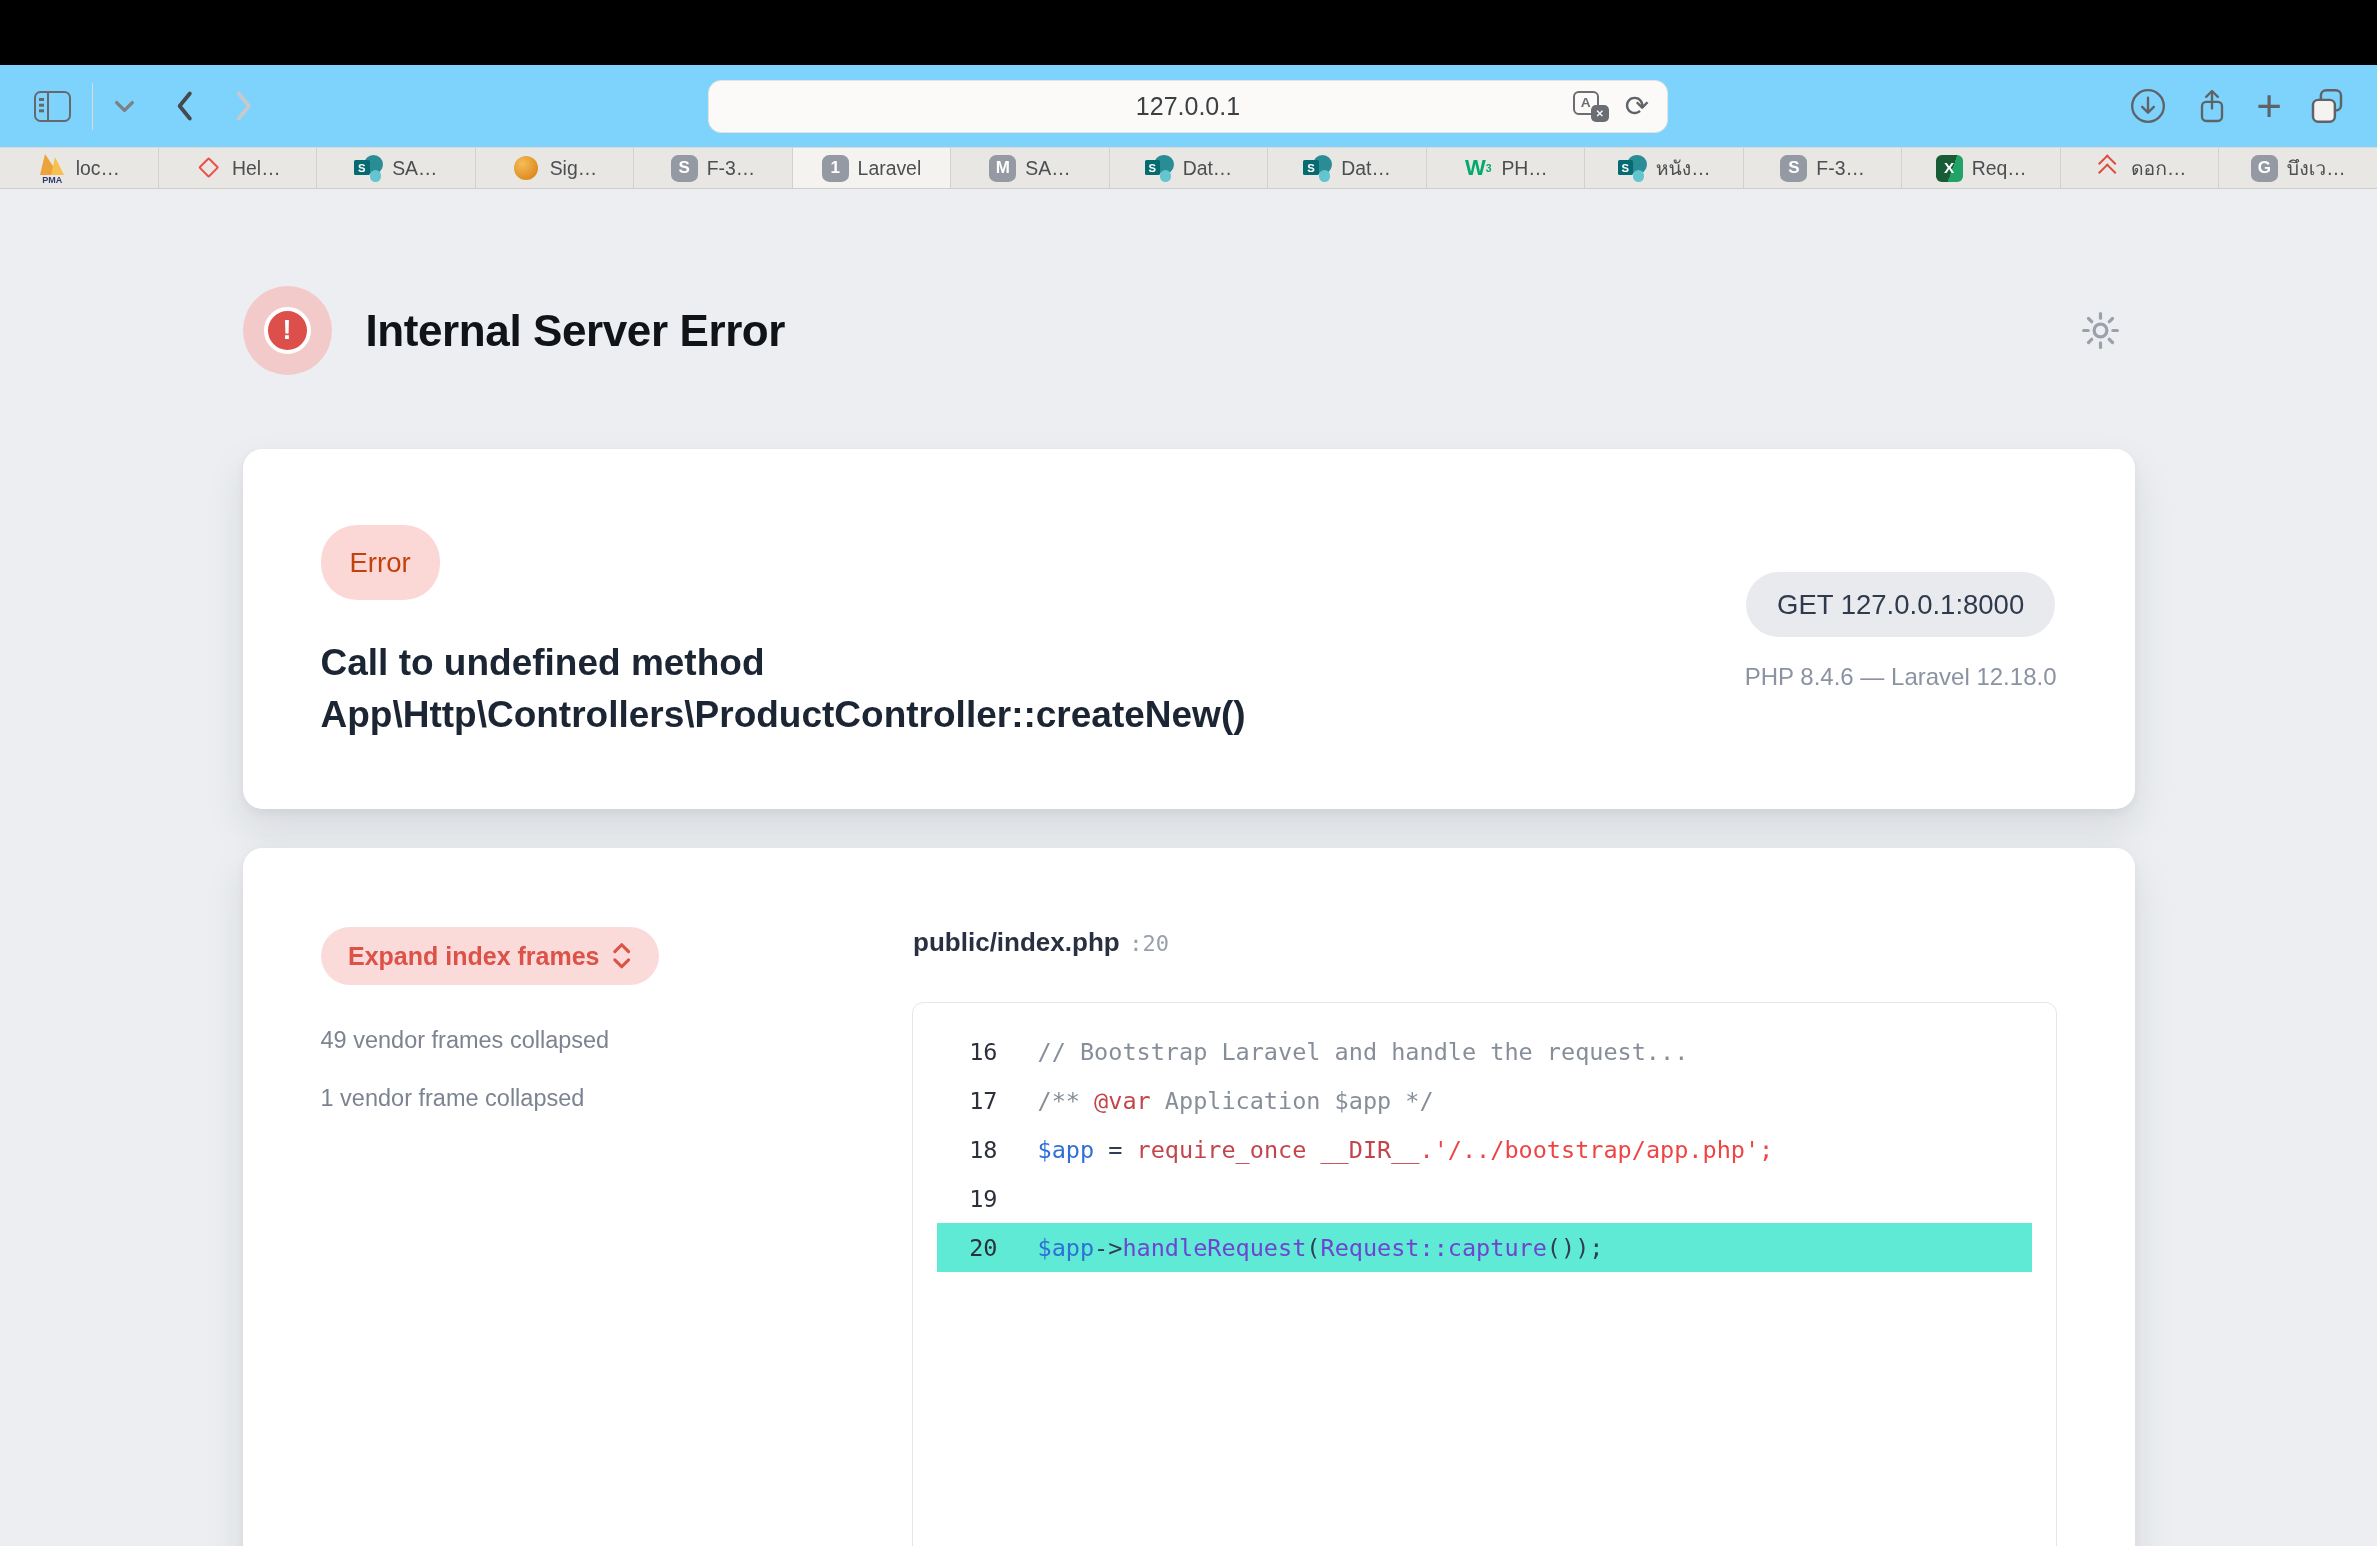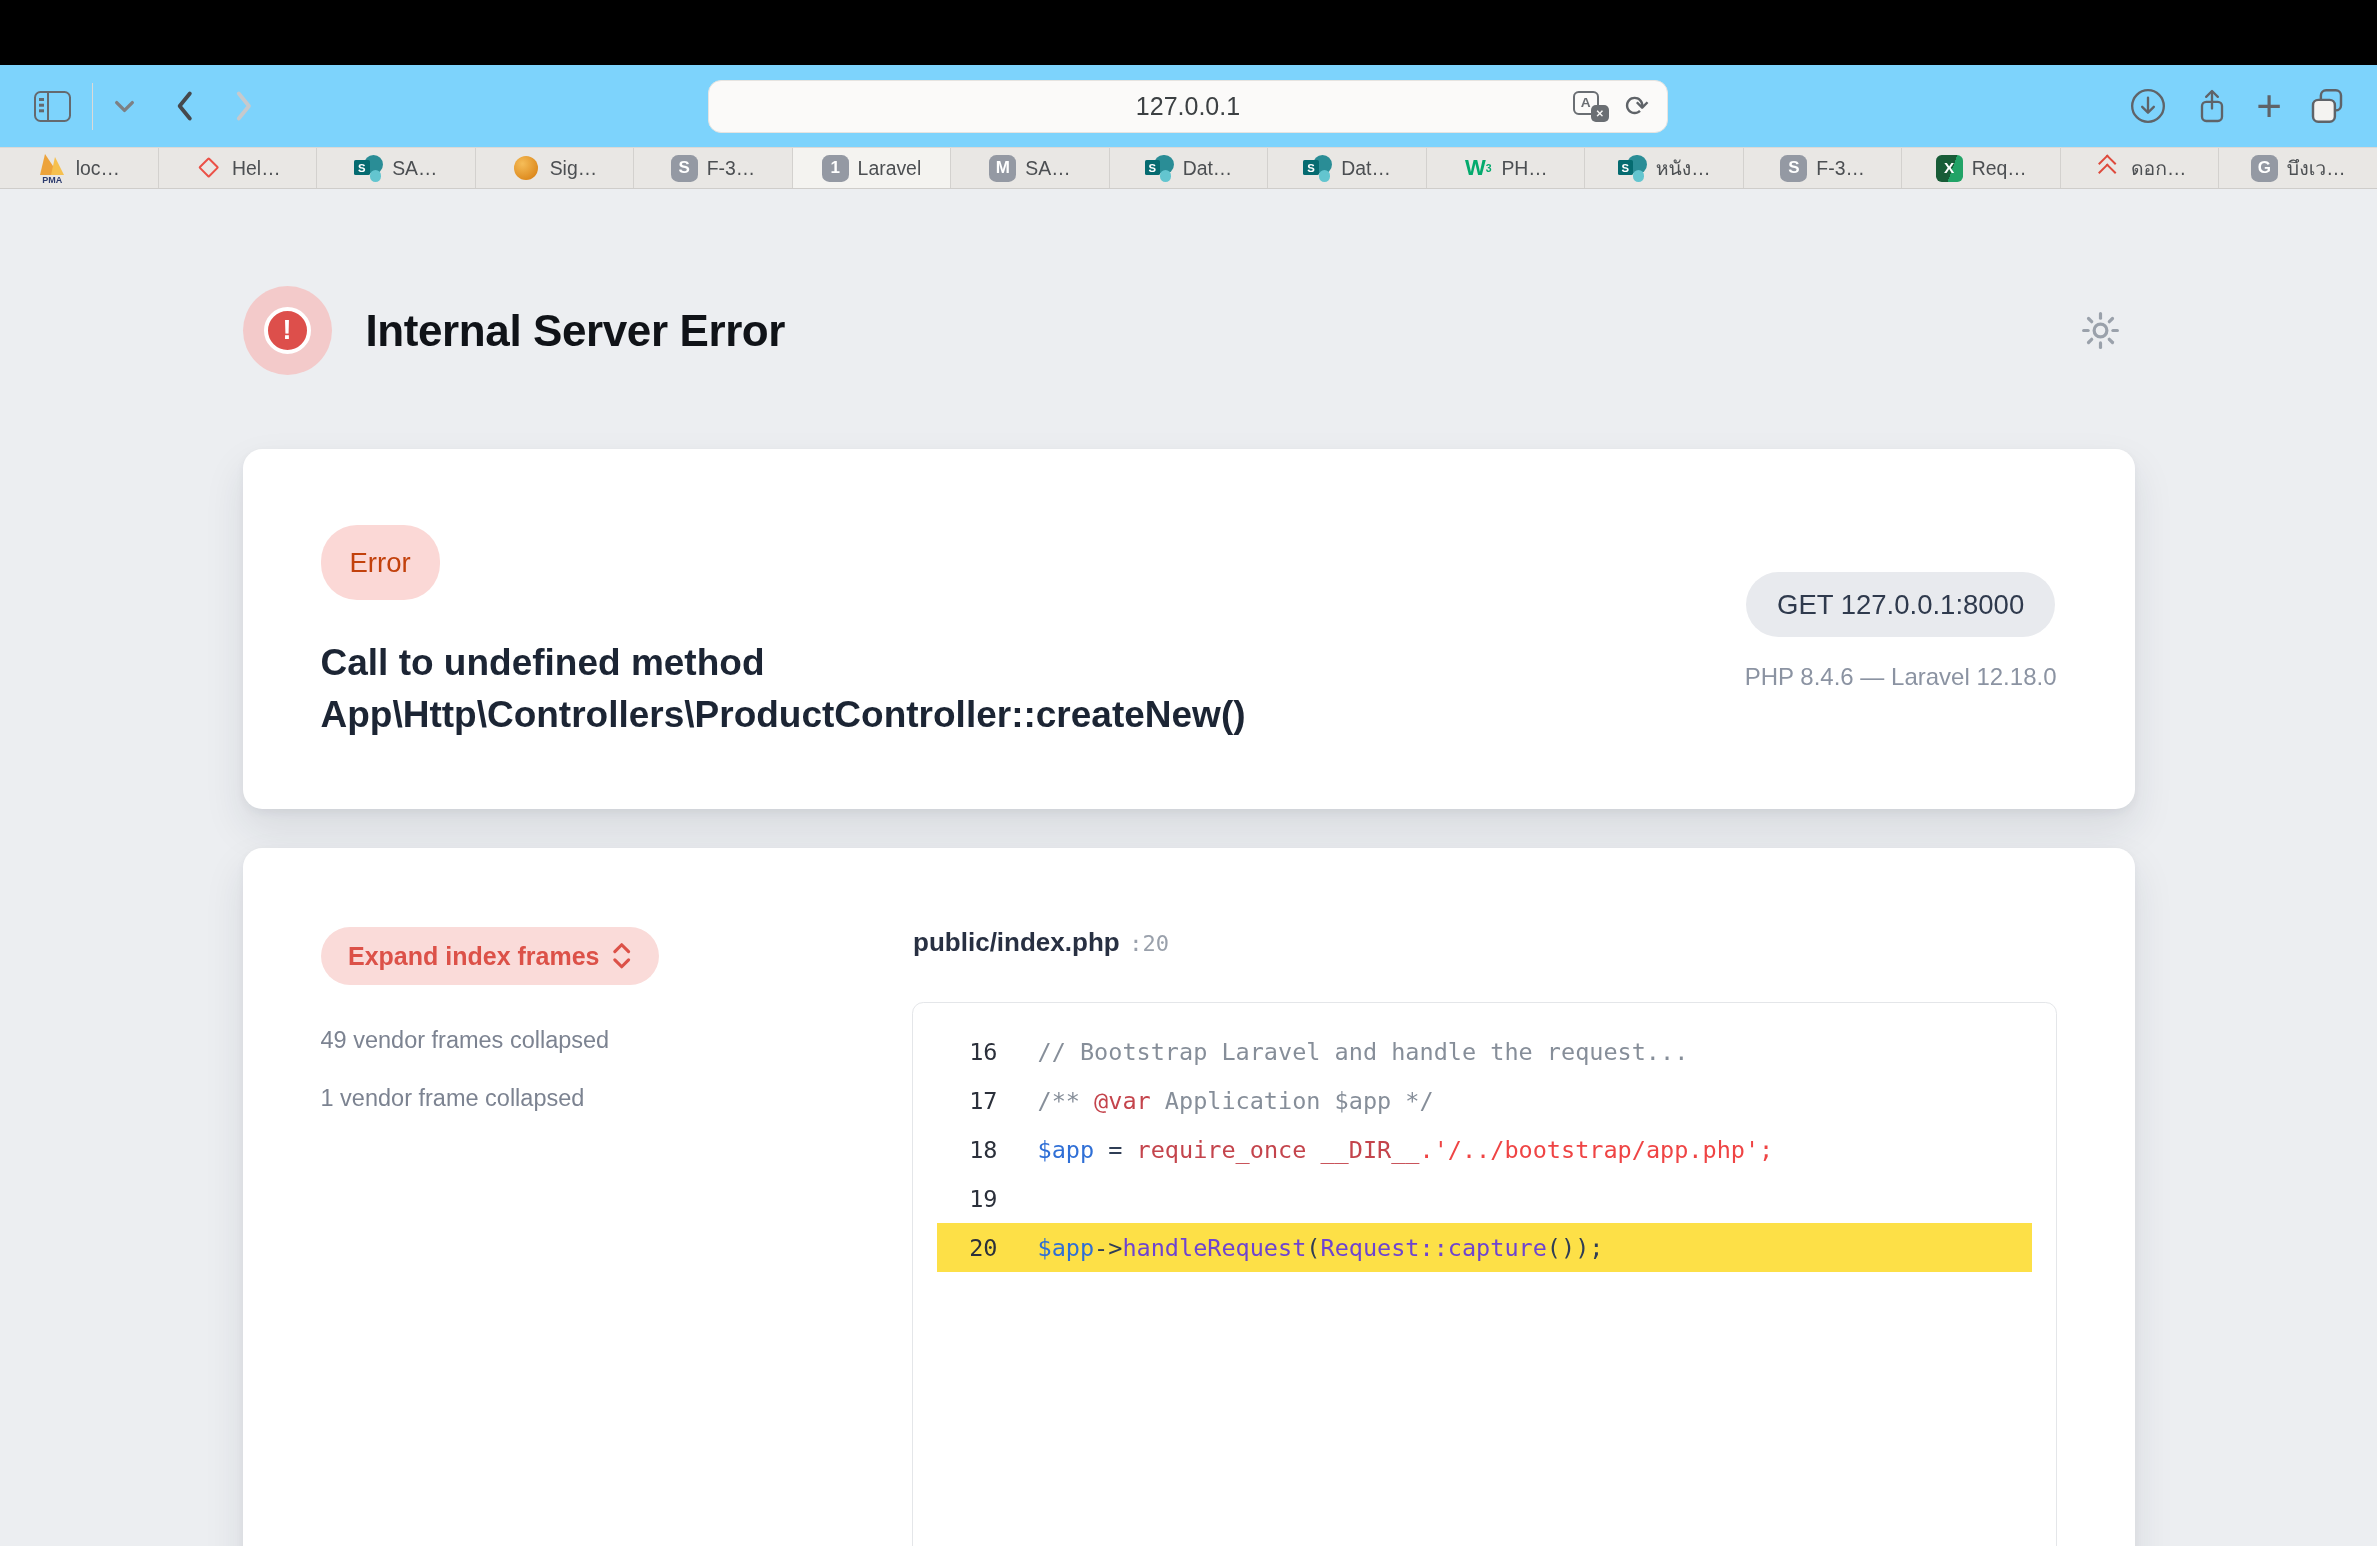--- a/index.html
+++ b/index.html
@@ -106,21 +106,21 @@
   .collapsed-note-bottom { margin-top:31px; font-size:23.5px; color:#7c8391; }
 
   .trace-right { flex:1 1 auto; }
   .code-header { display:flex; align-items:baseline; gap:9.7px; padding-left:1.6px; }
   .code-file { font-size:26px; font-weight:600; color:#283042; }
   .code-lineref { font-family:"DejaVu Sans Mono", monospace; font-size:22px; color:#99a0ab; }
   .code-box { margin-top:44px; border:1.6px solid #e4e6e9; border-radius:11.3px; background:#fff;
               padding:24px 0; height:1019px; overflow:hidden; }
   .code-row { height:49px; display:flex; align-items:center; margin:0 24px;
               font-family:"DejaVu Sans Mono", monospace; font-size:23.5px; white-space:pre; }
-  .code-row.hl { background:#fde047; }
+  .code-row.hl { background:#5eead4; }
   .ln { width:61px; flex:0 0 auto; text-align:right; color:#2b303b; margin-right:40px; }
   .code { color:#2f3d55; }
   .tk-cm  { color:#868e99; }
   .tk-kw  { color:#c4444c; }
   .tk-var { color:#2f6fd6; }
   .tk-fn  { color:#6e44d0; }
   .tk-op  { color:#2f3d55; }
   .tk-str { color:#ef4444; }
 
   svg { display:block; }

